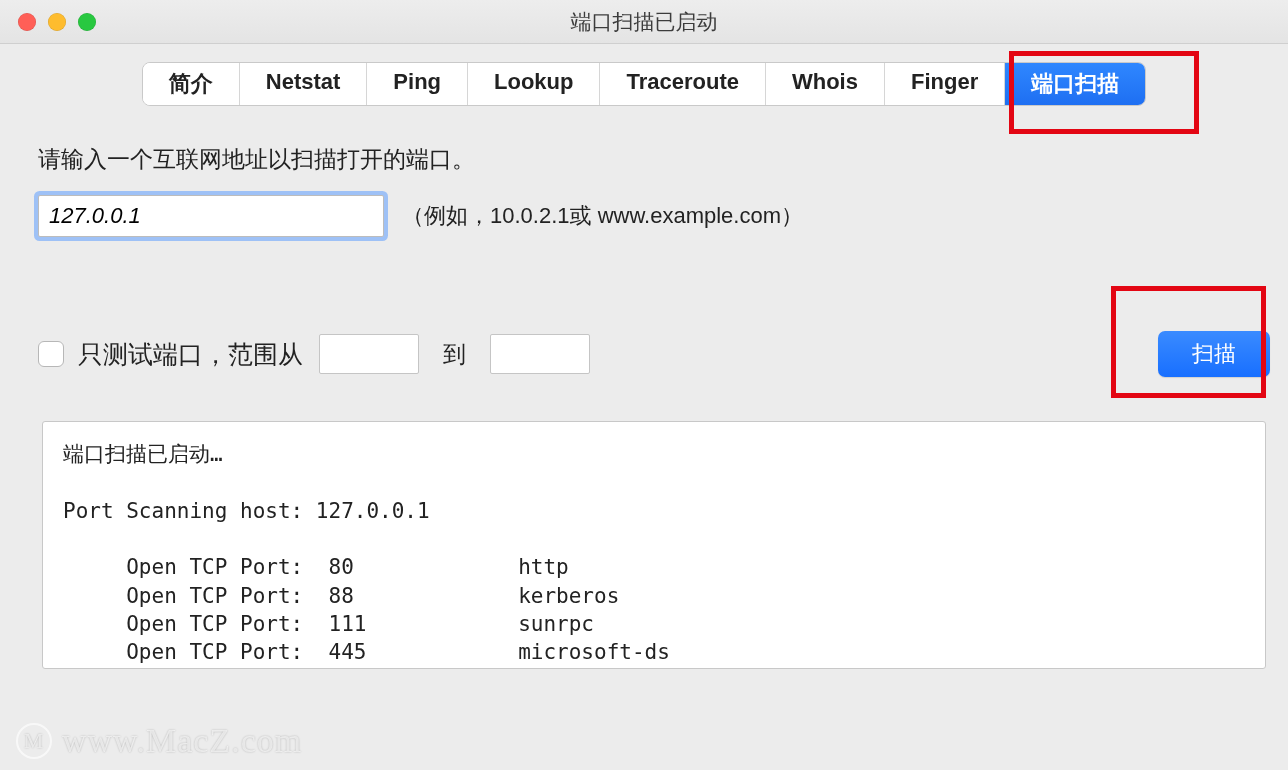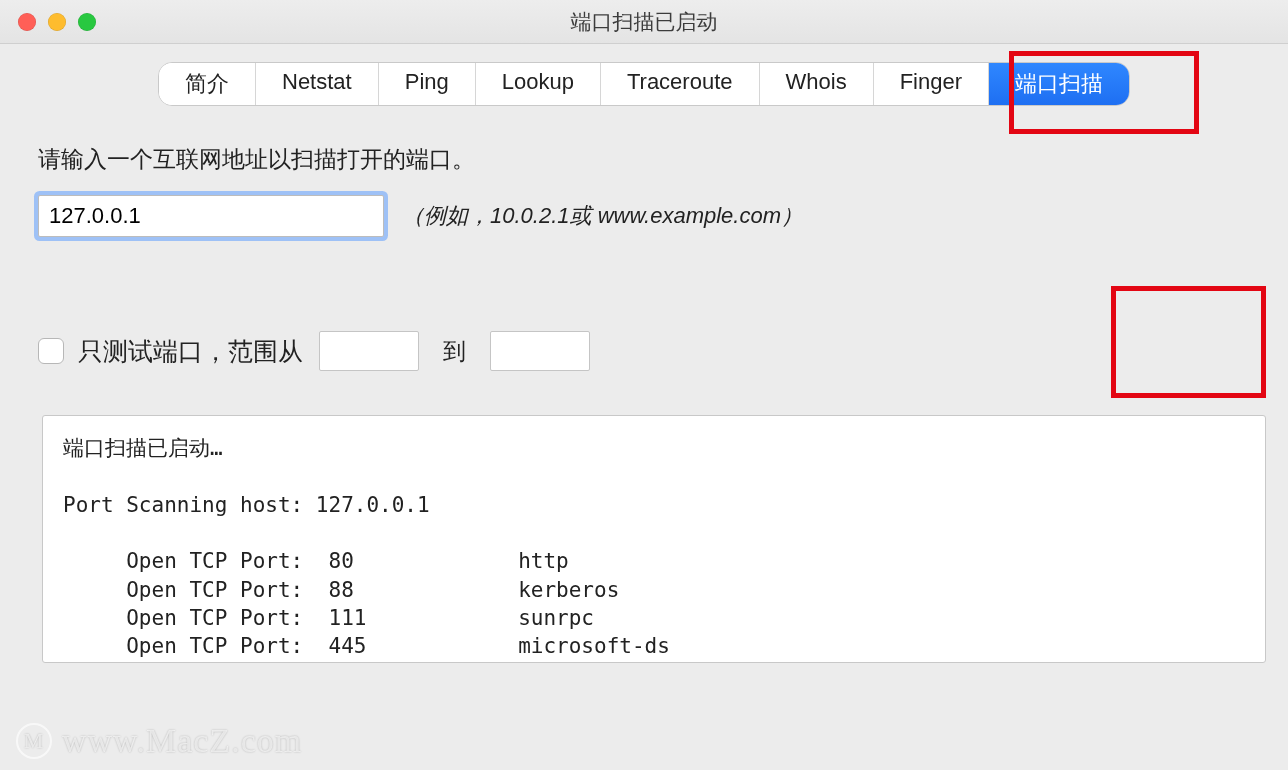--- a/index.html
+++ b/index.html
@@ -42,23 +42,24 @@
     margin: 0 auto;
     font-size: 21px;
     color: #3c3c3c;
   }
 
   
   .tabbar-wrap { padding: 18px 0 6px; display:flex; justify-content:center; }
   .tabbar {
     display: flex;
     border: 1px solid #c9c9c9;
-    border-radius: 14px;
+    border-radius: 8px;
     overflow: hidden;
     background: #fff;
+    font-weight: bold;
   }
   .tab {
     padding: 6px 26px;
     font-size: 22px;
     background: #fff;
     border-right: 1px solid #d6d6d6;
     color: #222;
     cursor: default;
     white-space: nowrap;
   }
@@ -77,22 +78,23 @@
     width: 346px;
     height: 42px;
     font-size: 22px;
     padding: 4px 10px;
     border: 1px solid #bcbcbc;
     border-radius: 2px;
     outline: none;
     box-shadow: 0 0 0 4px rgba(94,158,255,.55);
     background: #fff;
     font-family: inherit;
-  }
-  .hint { font-size: 22px; color: #222; font-style: italic; }
+    font-style: italic;
+  }
+  .hint { font-size: 22px; color: #222; }
 
   .range-row {
     margin-top: 94px;
     display: flex;
     align-items: center;
     gap: 10px;
   }
   .checkbox {
     width: 26px; height: 26px;
     border: 1px solid #b7b7b7;
@@ -205,20 +207,21 @@
     <span class="hint">（例如，10.0.2.1或 www.example.com）</span>
   </div>
 
   <div class="range-row">
     <div class="checkbox"></div>
     <span class="range-label">只测试端口，范围从</span>
     <input class="small-input" type="text" value="" style="">
     <span class="to-label">到</span>
     <input class="small-input" type="text" value="" style="">
     <div class="spacer"></div>
+    <button class="scan-btn">扫描</button>
   </div>
 
   <pre class="output">端口扫描已启动…
 
 Port Scanning host: 127.0.0.1
 
      Open TCP Port:  80             http
      Open TCP Port:  88             kerberos
      Open TCP Port:  111            sunrpc
      Open TCP Port:  445            microsoft-ds

